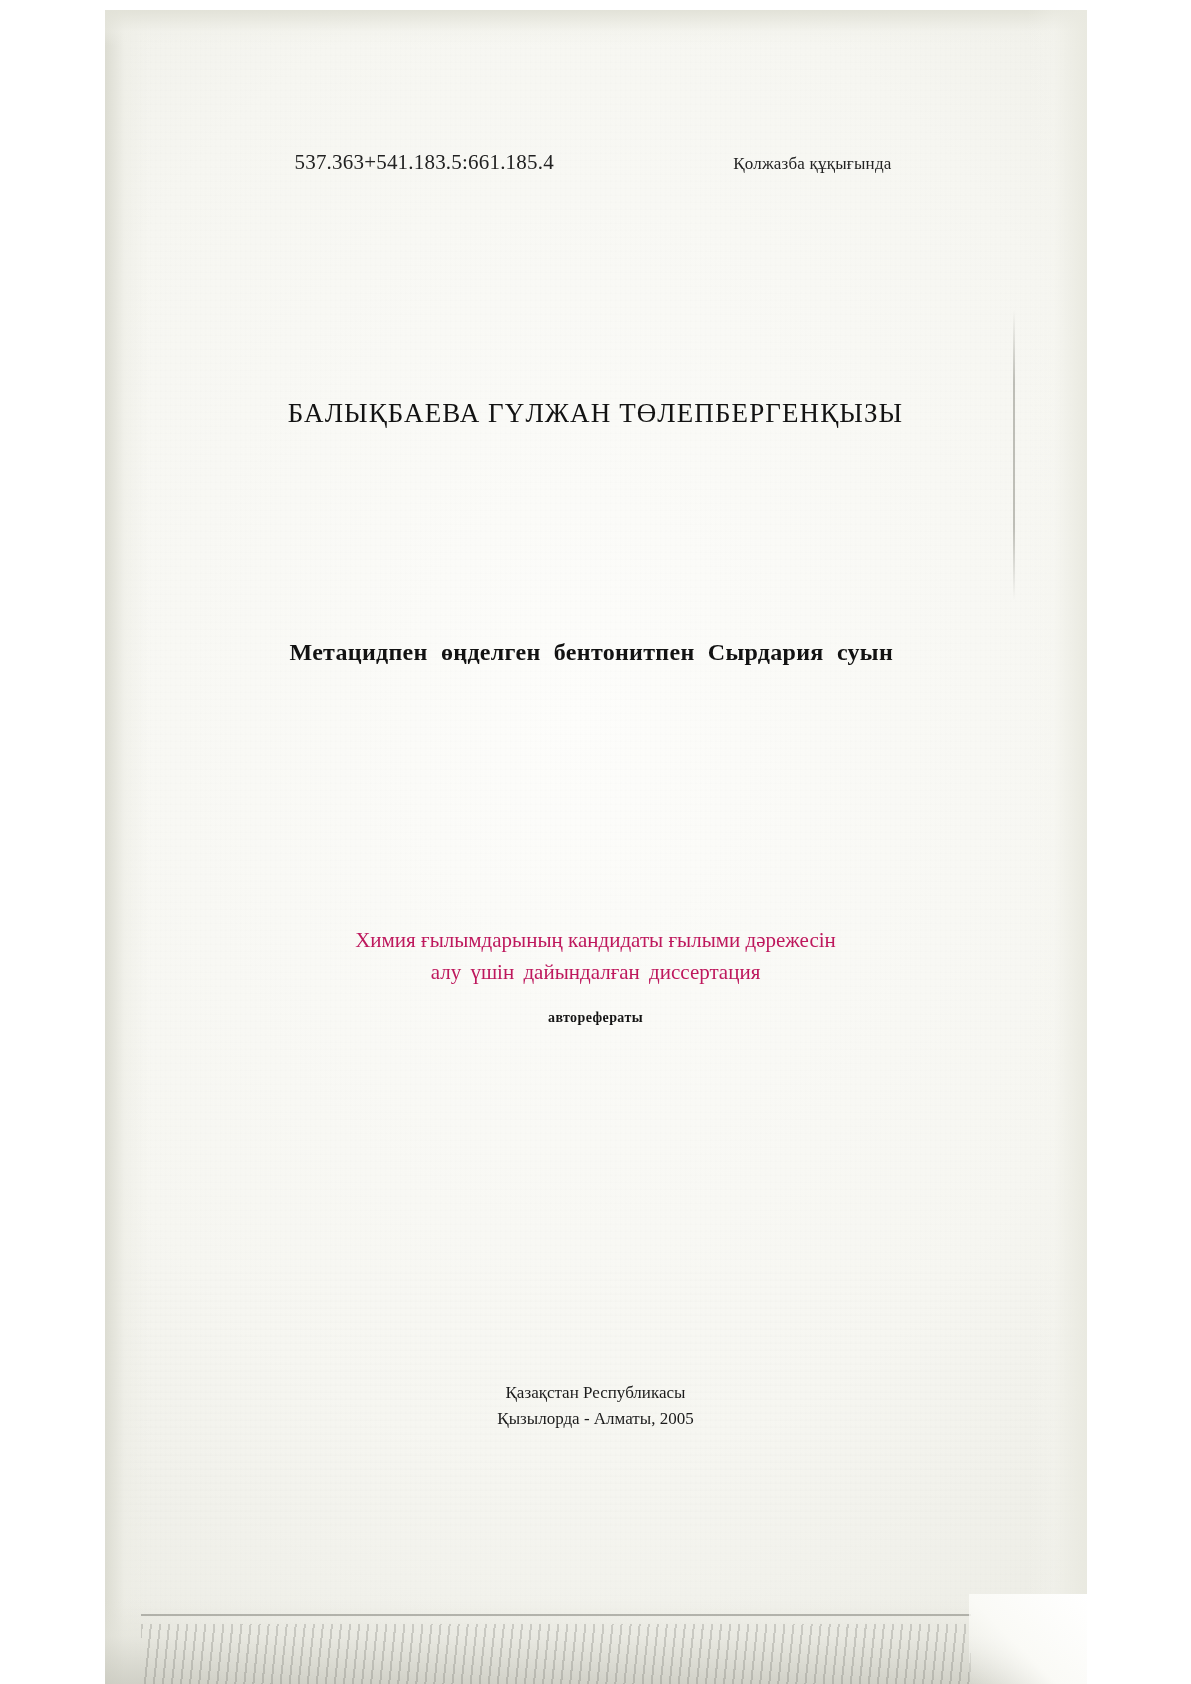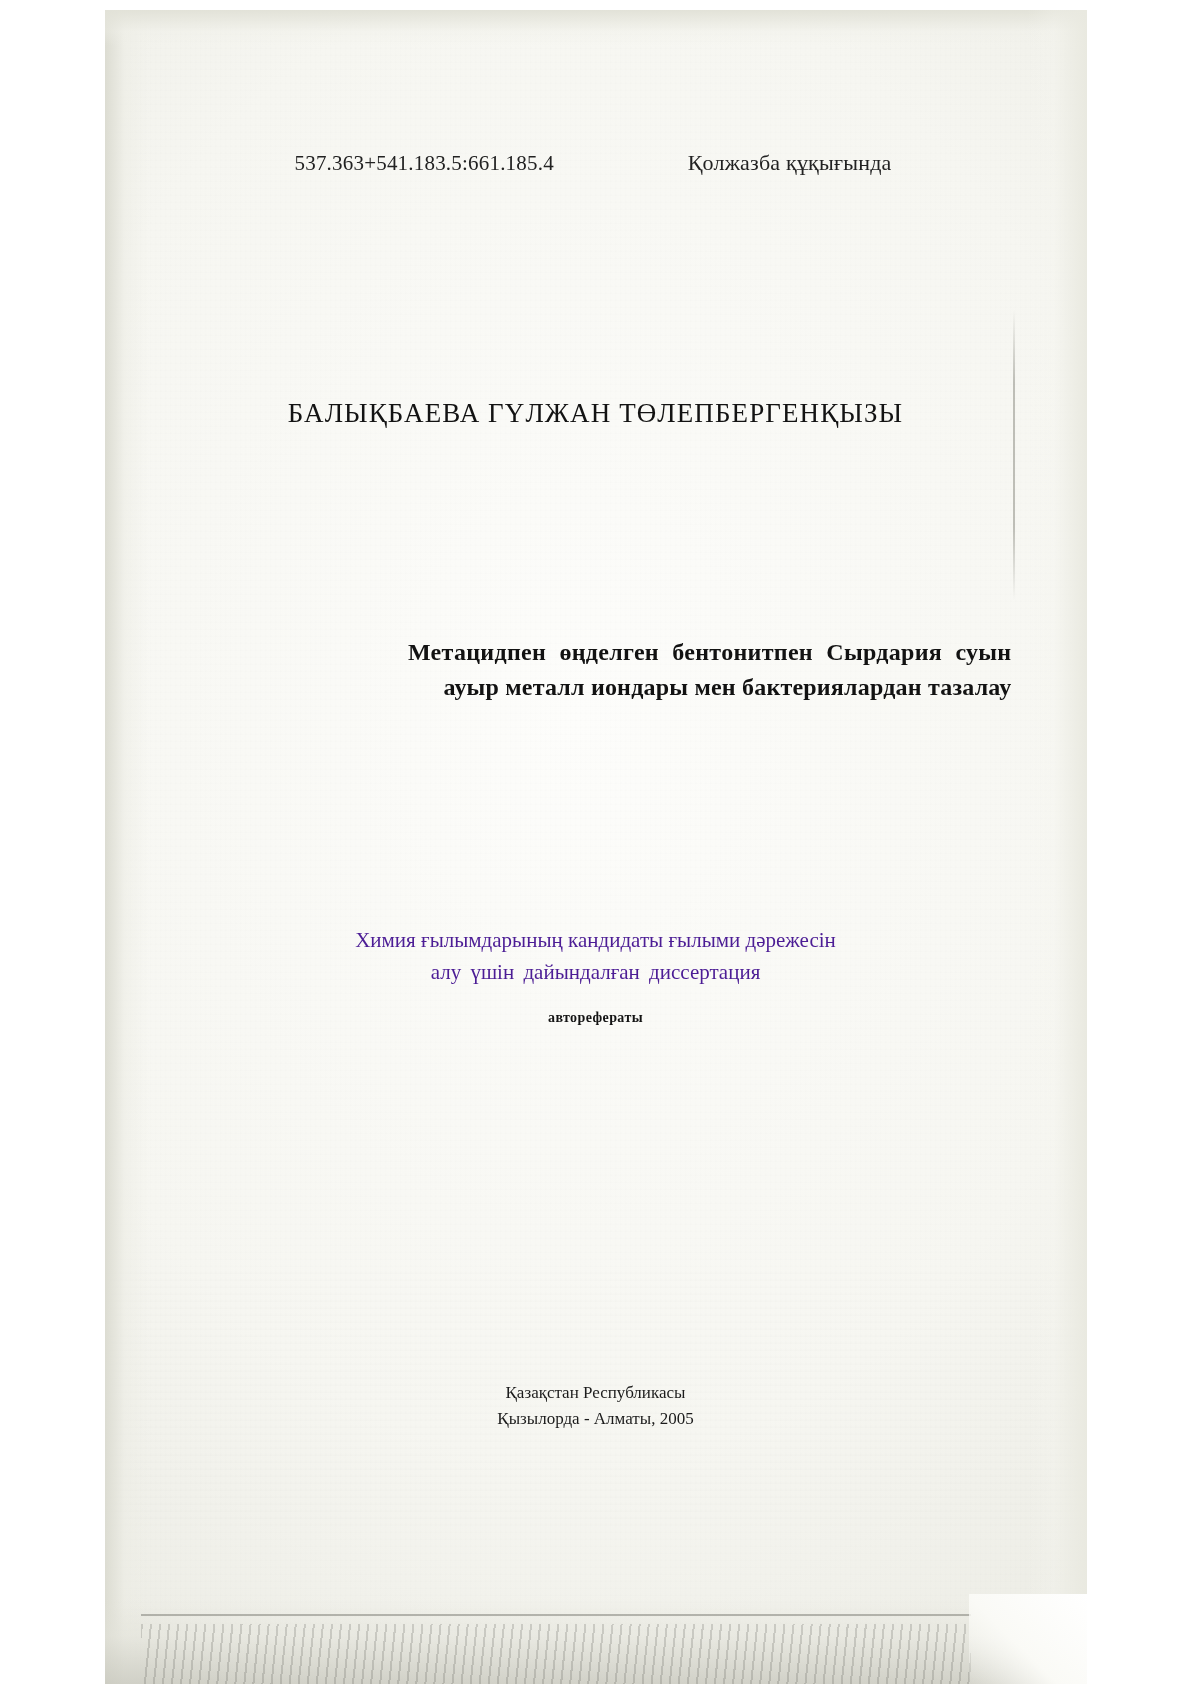--- a/index.html
+++ b/index.html
@@ -114,21 +114,21 @@
     display: flex;
     justify-content: space-between;
     align-items: baseline;
   }
   .udc {
     font-size: 21px;
     letter-spacing: .2px;
     color: #222;
   }
   .manuscript {
-    font-size: 22px;
+    font-size: 17px;
     color: #222;
     letter-spacing: .2px;
   }
 
   
   .author {
     position: absolute;
     top: 388px;
     left: 0;
     right: 0;
@@ -138,21 +138,21 @@
     letter-spacing: 1.1px;
     color: #131313;
   }
 
   
   .title-block {
     position: absolute;
     top: 625px;
     left: 185px;
     width: 722px;
-    text-align: right;
+    text-align: left;
     font-size: 24px;
     font-weight: bold;
     line-height: 1.45;
     color: #121212;
   }
   .title-line-1 {
     display: block;
     word-spacing: 7px;
     letter-spacing: .3px;
   }
@@ -163,21 +163,21 @@
 
   
   .degree-block {
     position: absolute;
     top: 915px;
     left: 0;
     right: 0;
     text-align: center;
     font-size: 21px;
     line-height: 1.5;
-    color: #4c1d95;
+    color: #be185d;
   }
   .degree-line-2 {
     word-spacing: 4px;
     text-align: center;
   }
 
   .avtoreferat {
     position: absolute;
     top: 1000px;
     left: 0;
@@ -216,21 +216,20 @@
 
     <div class="header-row">
       <span class="udc">537.363+541.183.5:661.185.4</span>
       <span class="manuscript">Қолжазба құқығында</span>
     </div>
 
     <div class="author">БАЛЫҚБАЕВА ГҮЛЖАН  ТӨЛЕПБЕРГЕНҚЫЗЫ</div>
 
     <div class="title-block">
       <span class="title-line-1">Метацидпен   өңделген  бентонитпен  Сырдария суын</span>
-      <span class="title-line-2">ауыр металл иондары мен бактериялардан тазалау</span>
     </div>
 
     <div class="degree-block">
       <div class="degree-line-1">Химия ғылымдарының кандидаты ғылыми дәрежесін</div>
       <div class="degree-line-2">алу  үшін  дайындалған  диссертация</div>
     </div>
 
     <div class="avtoreferat">авторефераты</div>
 
     <div class="footer-block">

